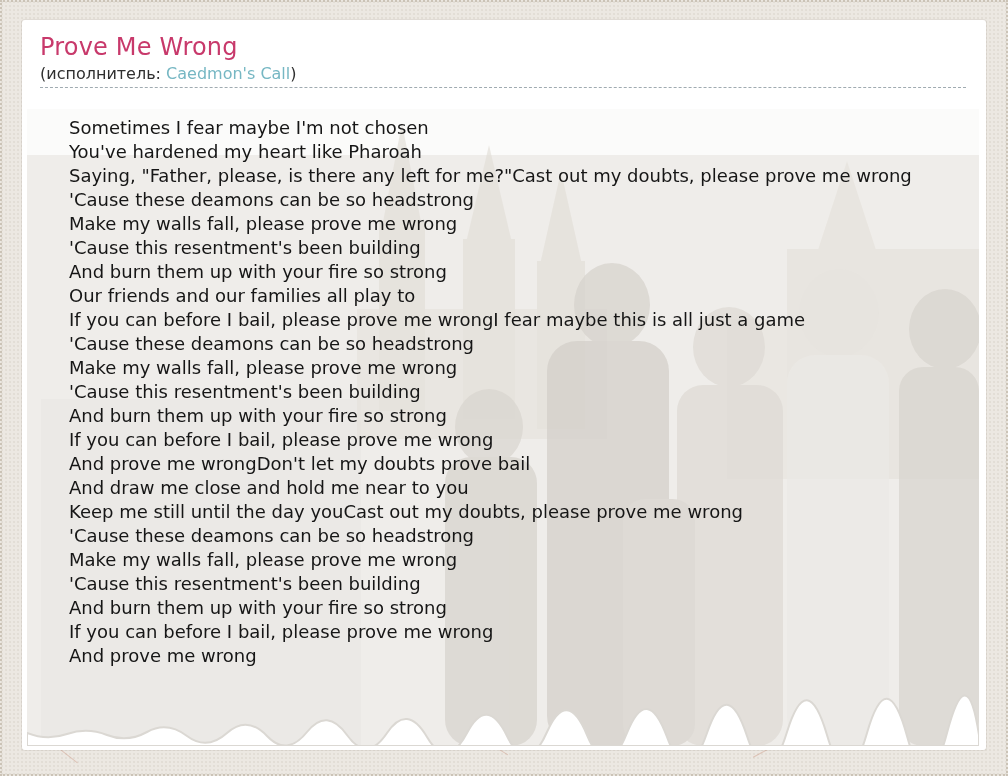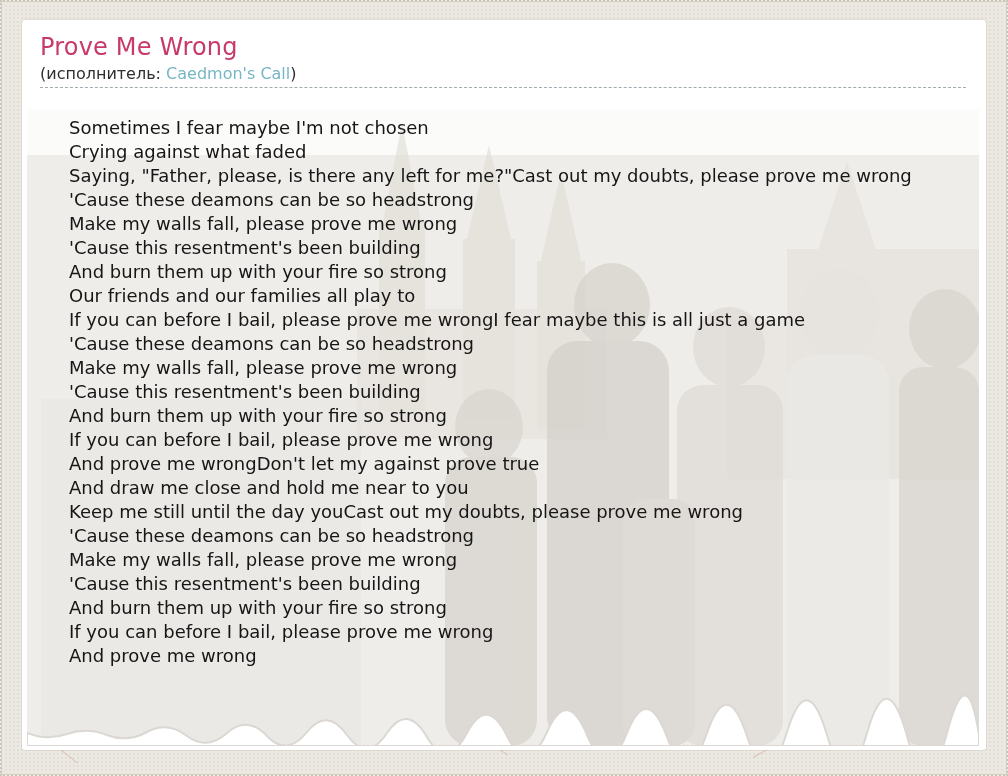--- a/index.html
+++ b/index.html
@@ -145,34 +145,34 @@
     </svg>
 
     <h1 class="page-title">Prove Me Wrong</h1>
 
     <p class="artist-line"><span>(исполнитель: </span><a class="artist-link">Caedmon's Call</a><span>)</span></p>
 
     <hr class="header-separator">
 
     <div class="lyrics-block">
       <div class="lyric-line">Sometimes I fear maybe I'm not chosen</div>
-      <div class="lyric-line">Crying against what faded</div>
+      <div class="lyric-line">You've hardened my heart like Pharoah</div>
       <div class="lyric-line">Saying, "Father, please, is there any left for me?"Cast out my doubts, please prove me wrong</div>
       <div class="lyric-line">'Cause these deamons can be so headstrong</div>
       <div class="lyric-line">Make my walls fall, please prove me wrong</div>
       <div class="lyric-line">'Cause this resentment's been building</div>
       <div class="lyric-line">And burn them up with your fire so strong</div>
       <div class="lyric-line">Our friends and our families all play to</div>
       <div class="lyric-line">If you can before I bail, please prove me wrongI fear maybe this is all just a game</div>
       <div class="lyric-line">'Cause these deamons can be so headstrong</div>
       <div class="lyric-line">Make my walls fall, please prove me wrong</div>
       <div class="lyric-line">'Cause this resentment's been building</div>
       <div class="lyric-line">And burn them up with your fire so strong</div>
       <div class="lyric-line">If you can before I bail, please prove me wrong</div>
-      <div class="lyric-line">And prove me wrongDon't let my against prove true</div>
+      <div class="lyric-line">And prove me wrongDon't let my doubts prove bail</div>
       <div class="lyric-line">And draw me close and hold me near to you</div>
       <div class="lyric-line">Keep me still until the day youCast out my doubts, please prove me wrong</div>
       <div class="lyric-line">'Cause these deamons can be so headstrong</div>
       <div class="lyric-line">Make my walls fall, please prove me wrong</div>
       <div class="lyric-line">'Cause this resentment's been building</div>
       <div class="lyric-line">And burn them up with your fire so strong</div>
       <div class="lyric-line">If you can before I bail, please prove me wrong</div>
       <div class="lyric-line">And prove me wrong</div>
     </div>
 

